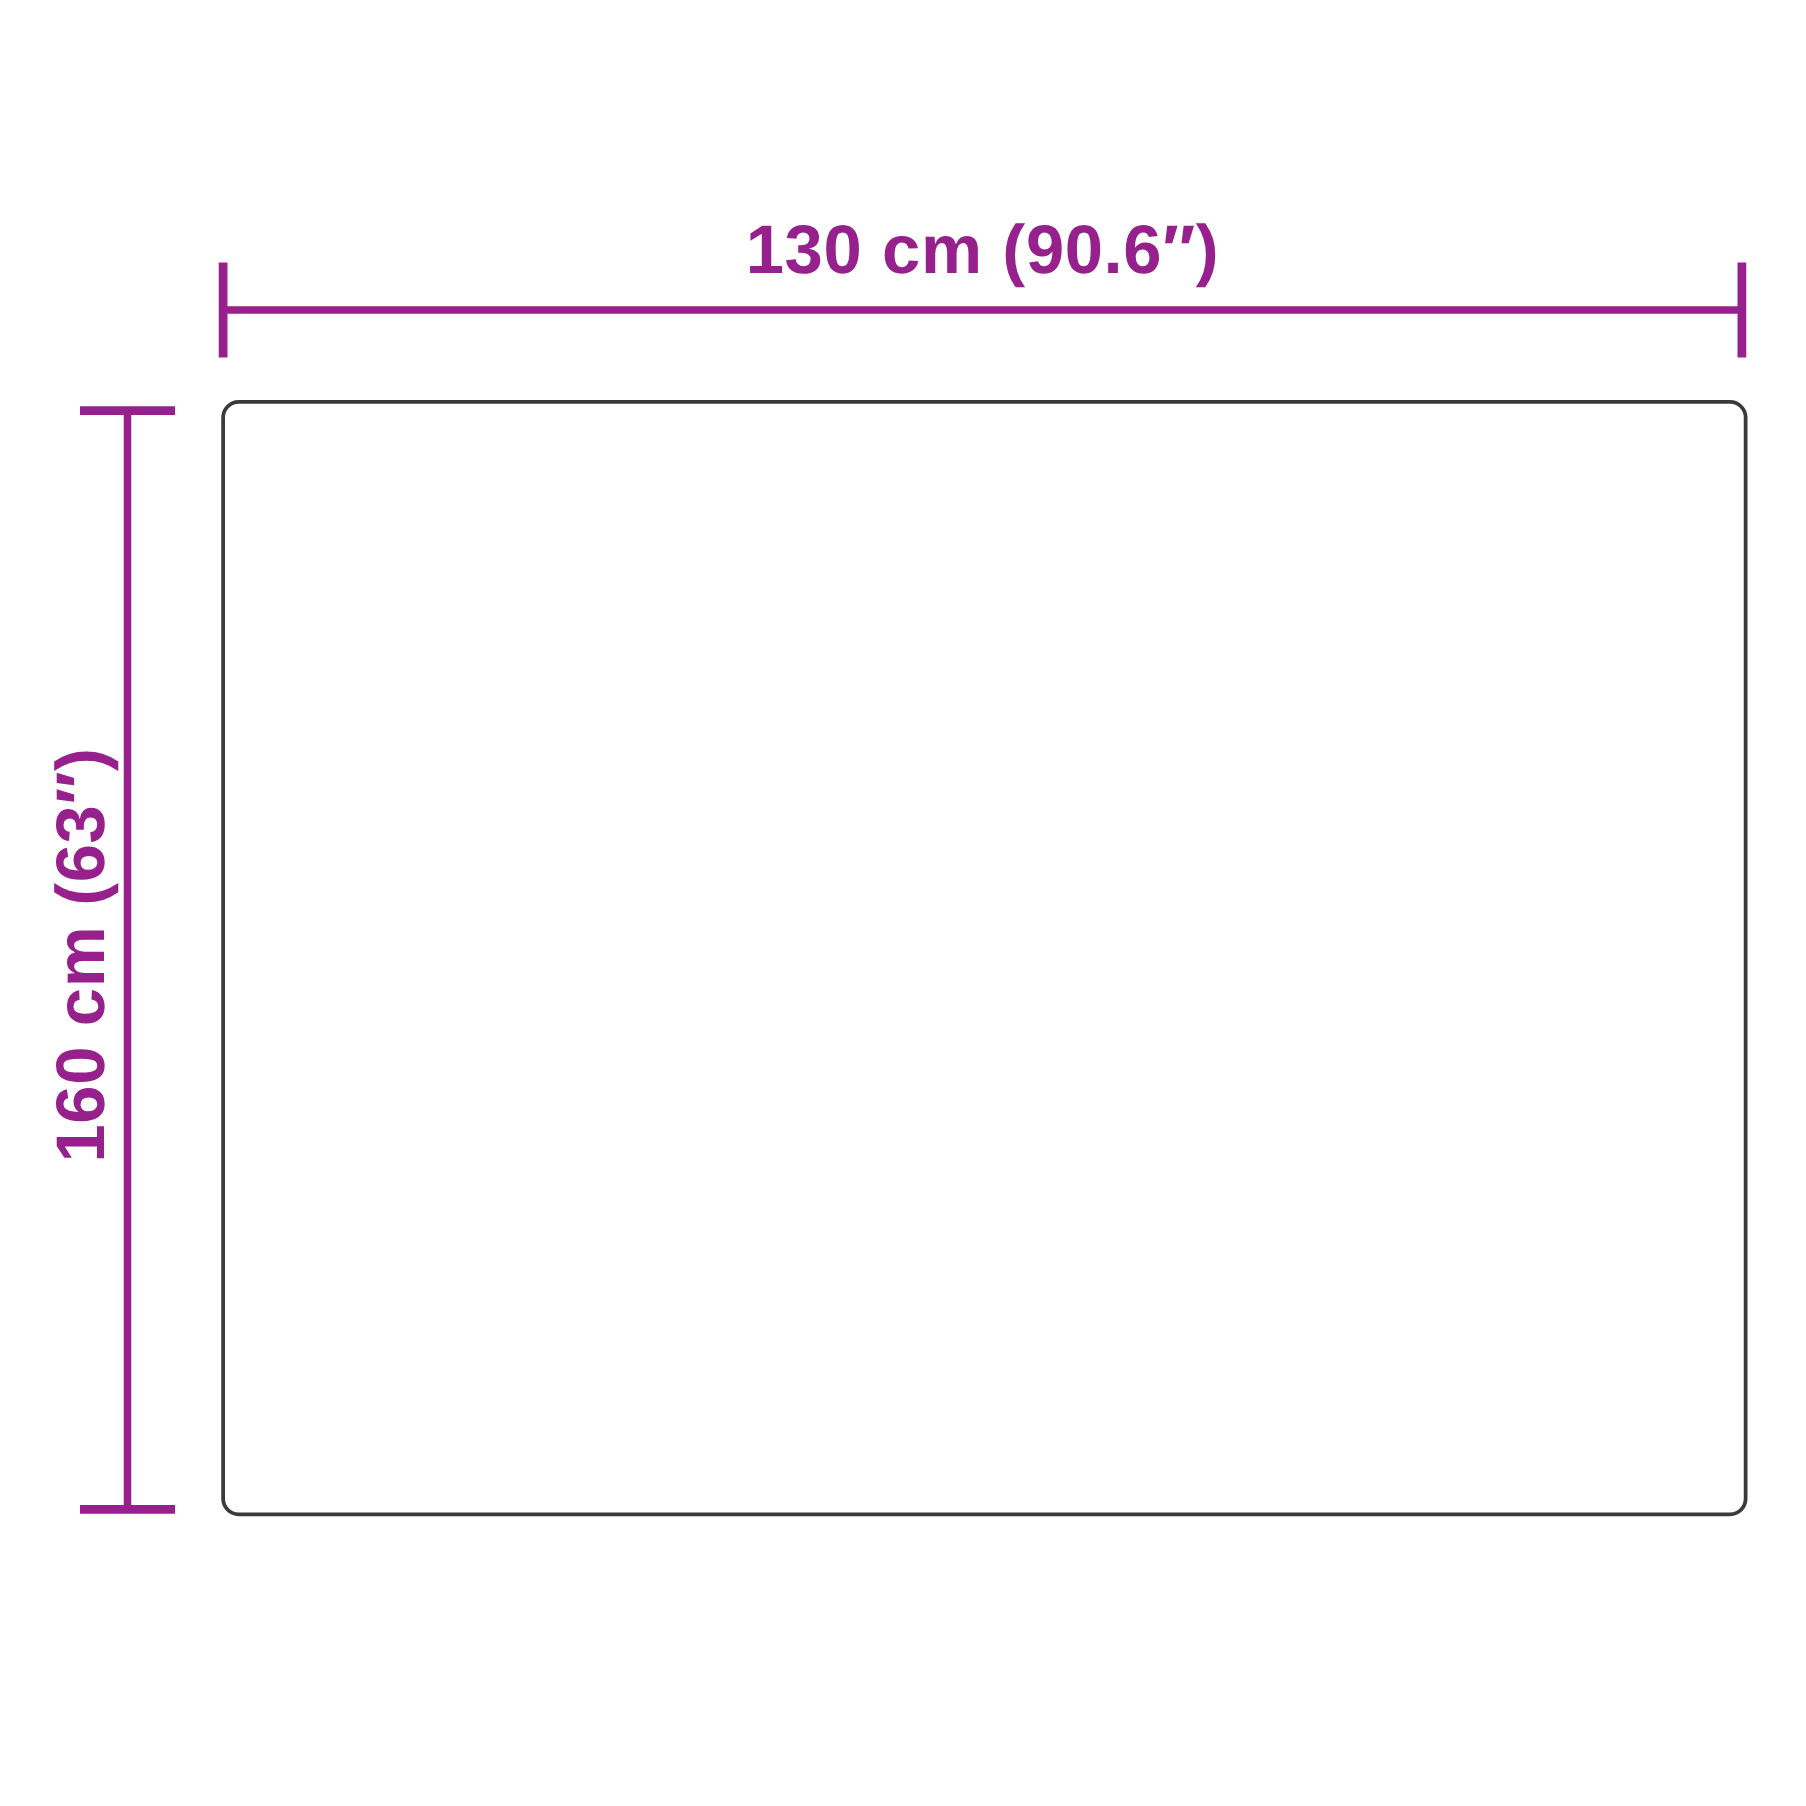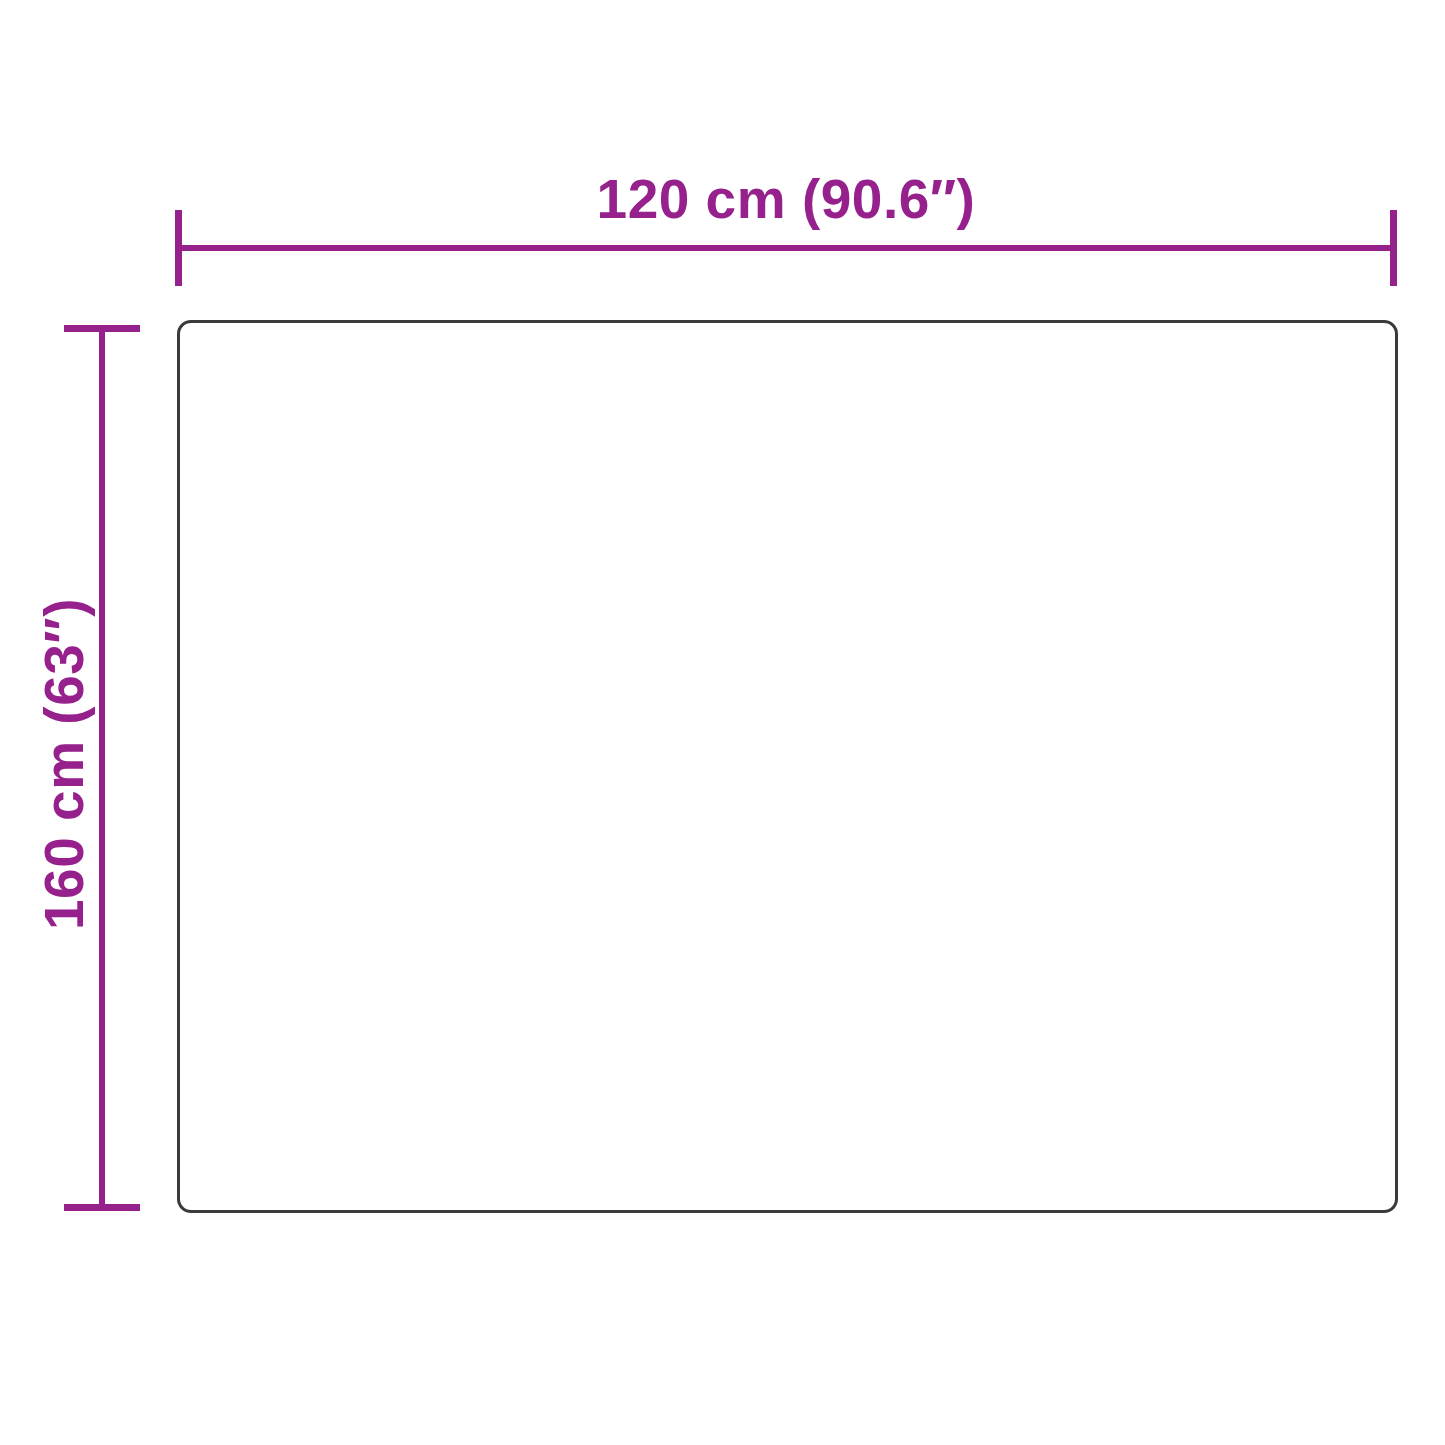--- a/index.html
+++ b/index.html
@@ -93,21 +93,21 @@
   }
 </style>
 </head>
 <body>
 
 <div class="canvas">
 
   <div class="product-outline"></div>
 
   <div>
-    <div class="dim-label horizontal">120 cm (90.6″)</div>
+    <div class="dim-label horizontal">130 cm (90.6″)</div>
     <div class="dim-line-h"></div>
     <div class="dim-cap-v left"></div>
     <div class="dim-cap-v right"></div>
   </div>
 
   <div>
     <div class="dim-label vertical">160 cm (63″)</div>
     <div class="dim-line-v"></div>
     <div class="dim-cap-h top"></div>
     <div class="dim-cap-h bottom"></div>

